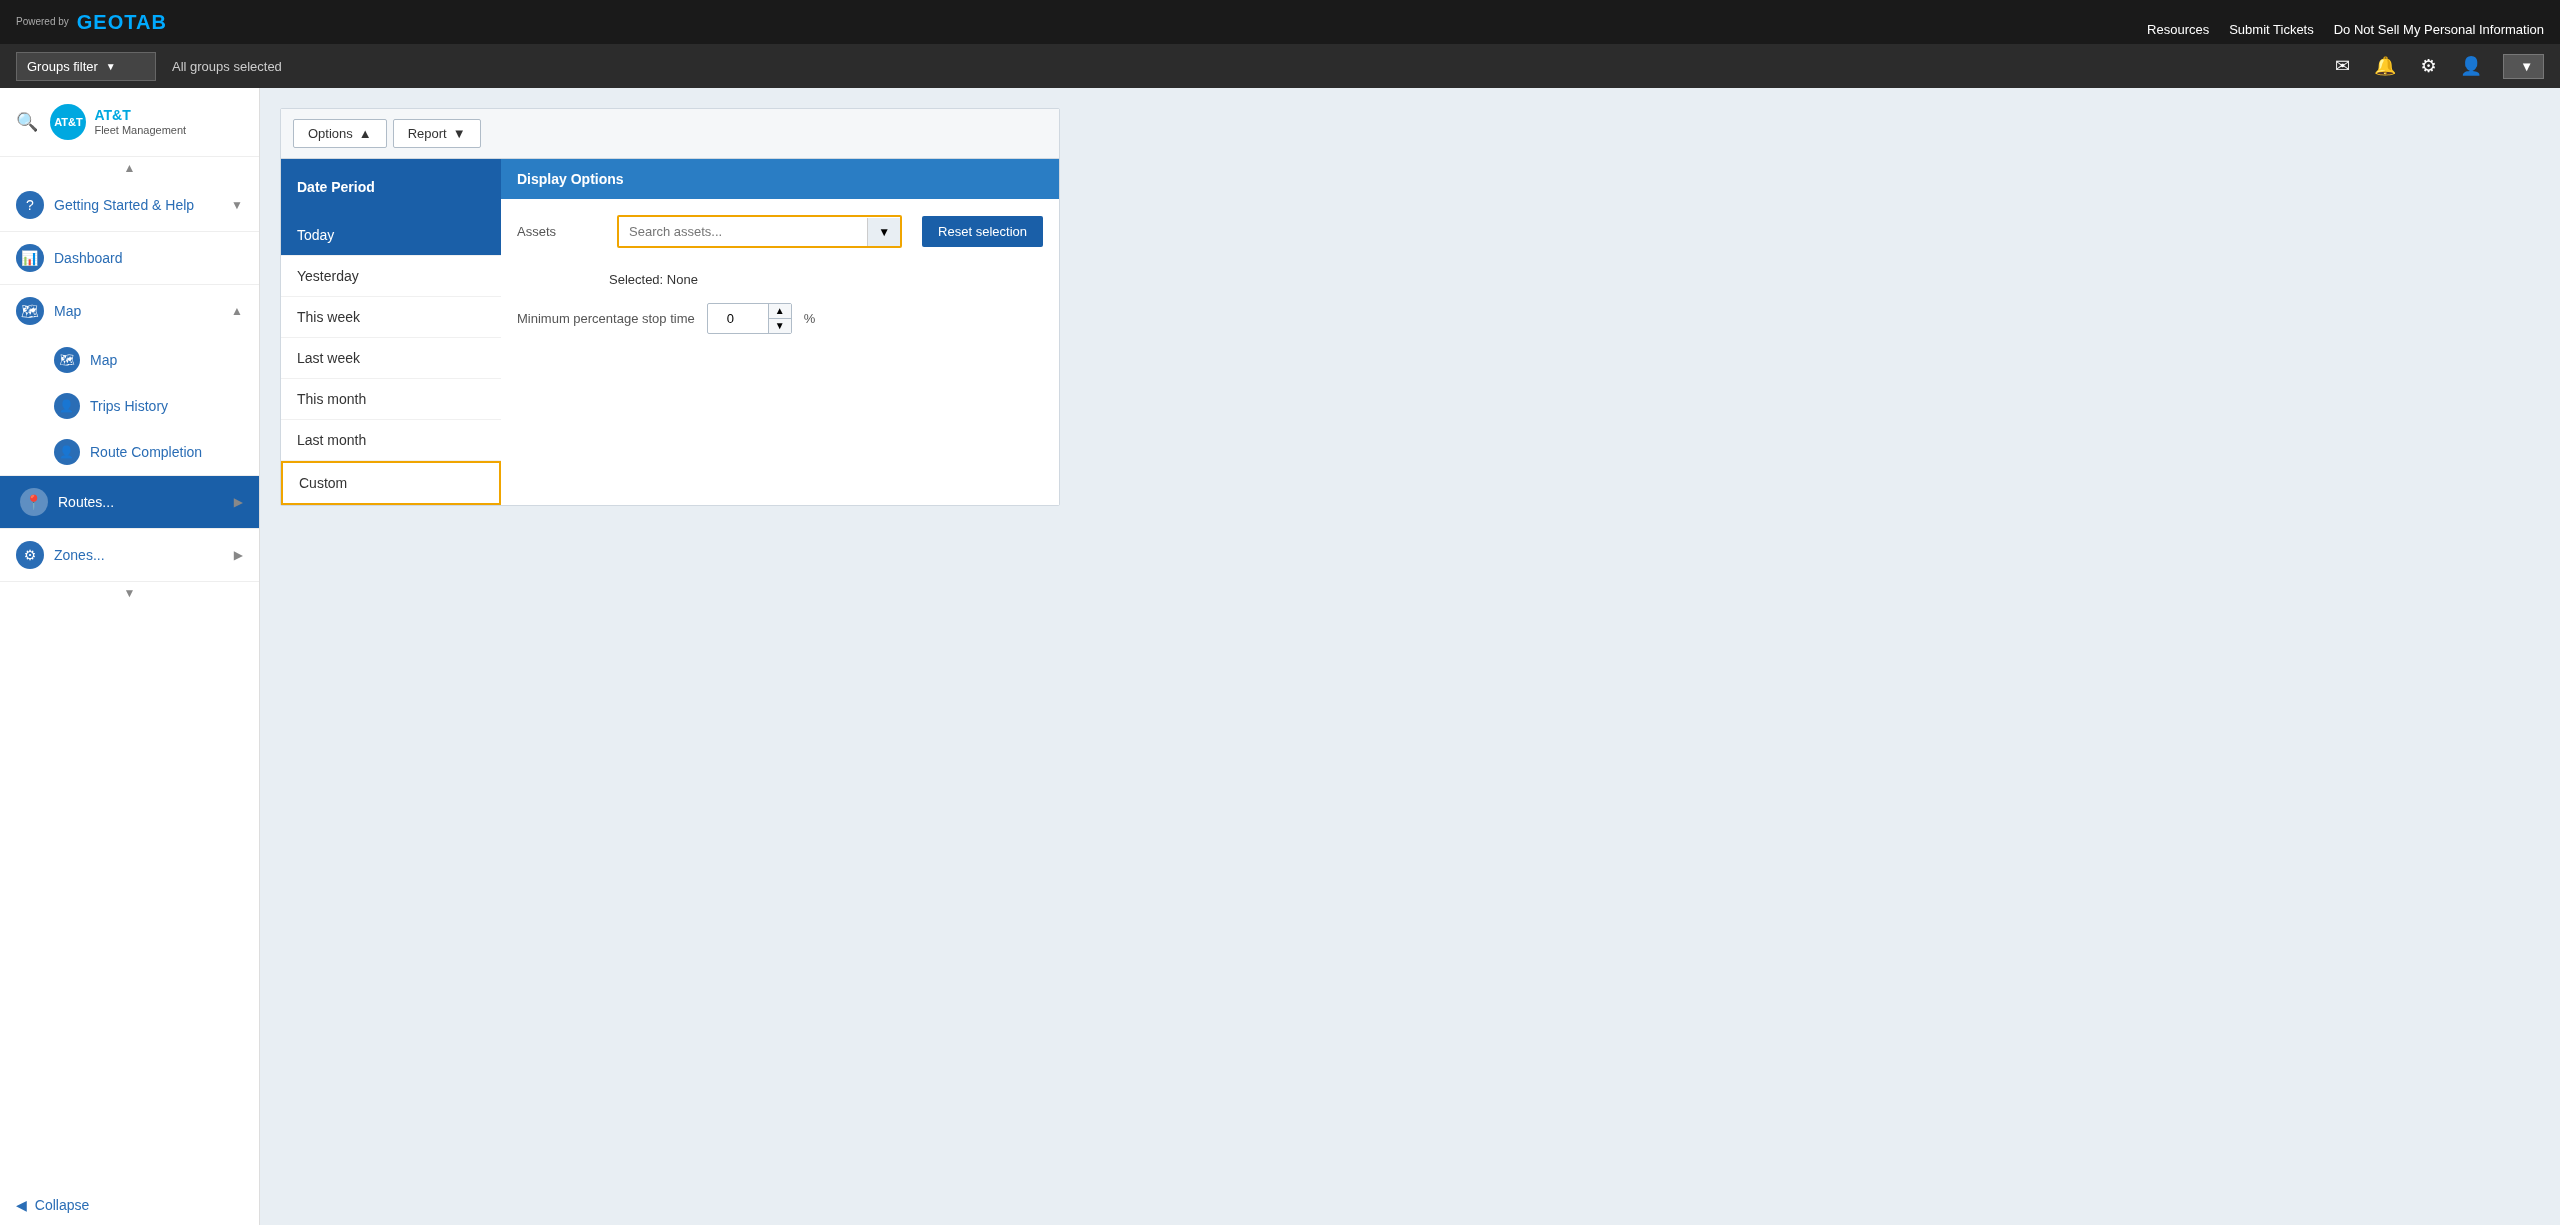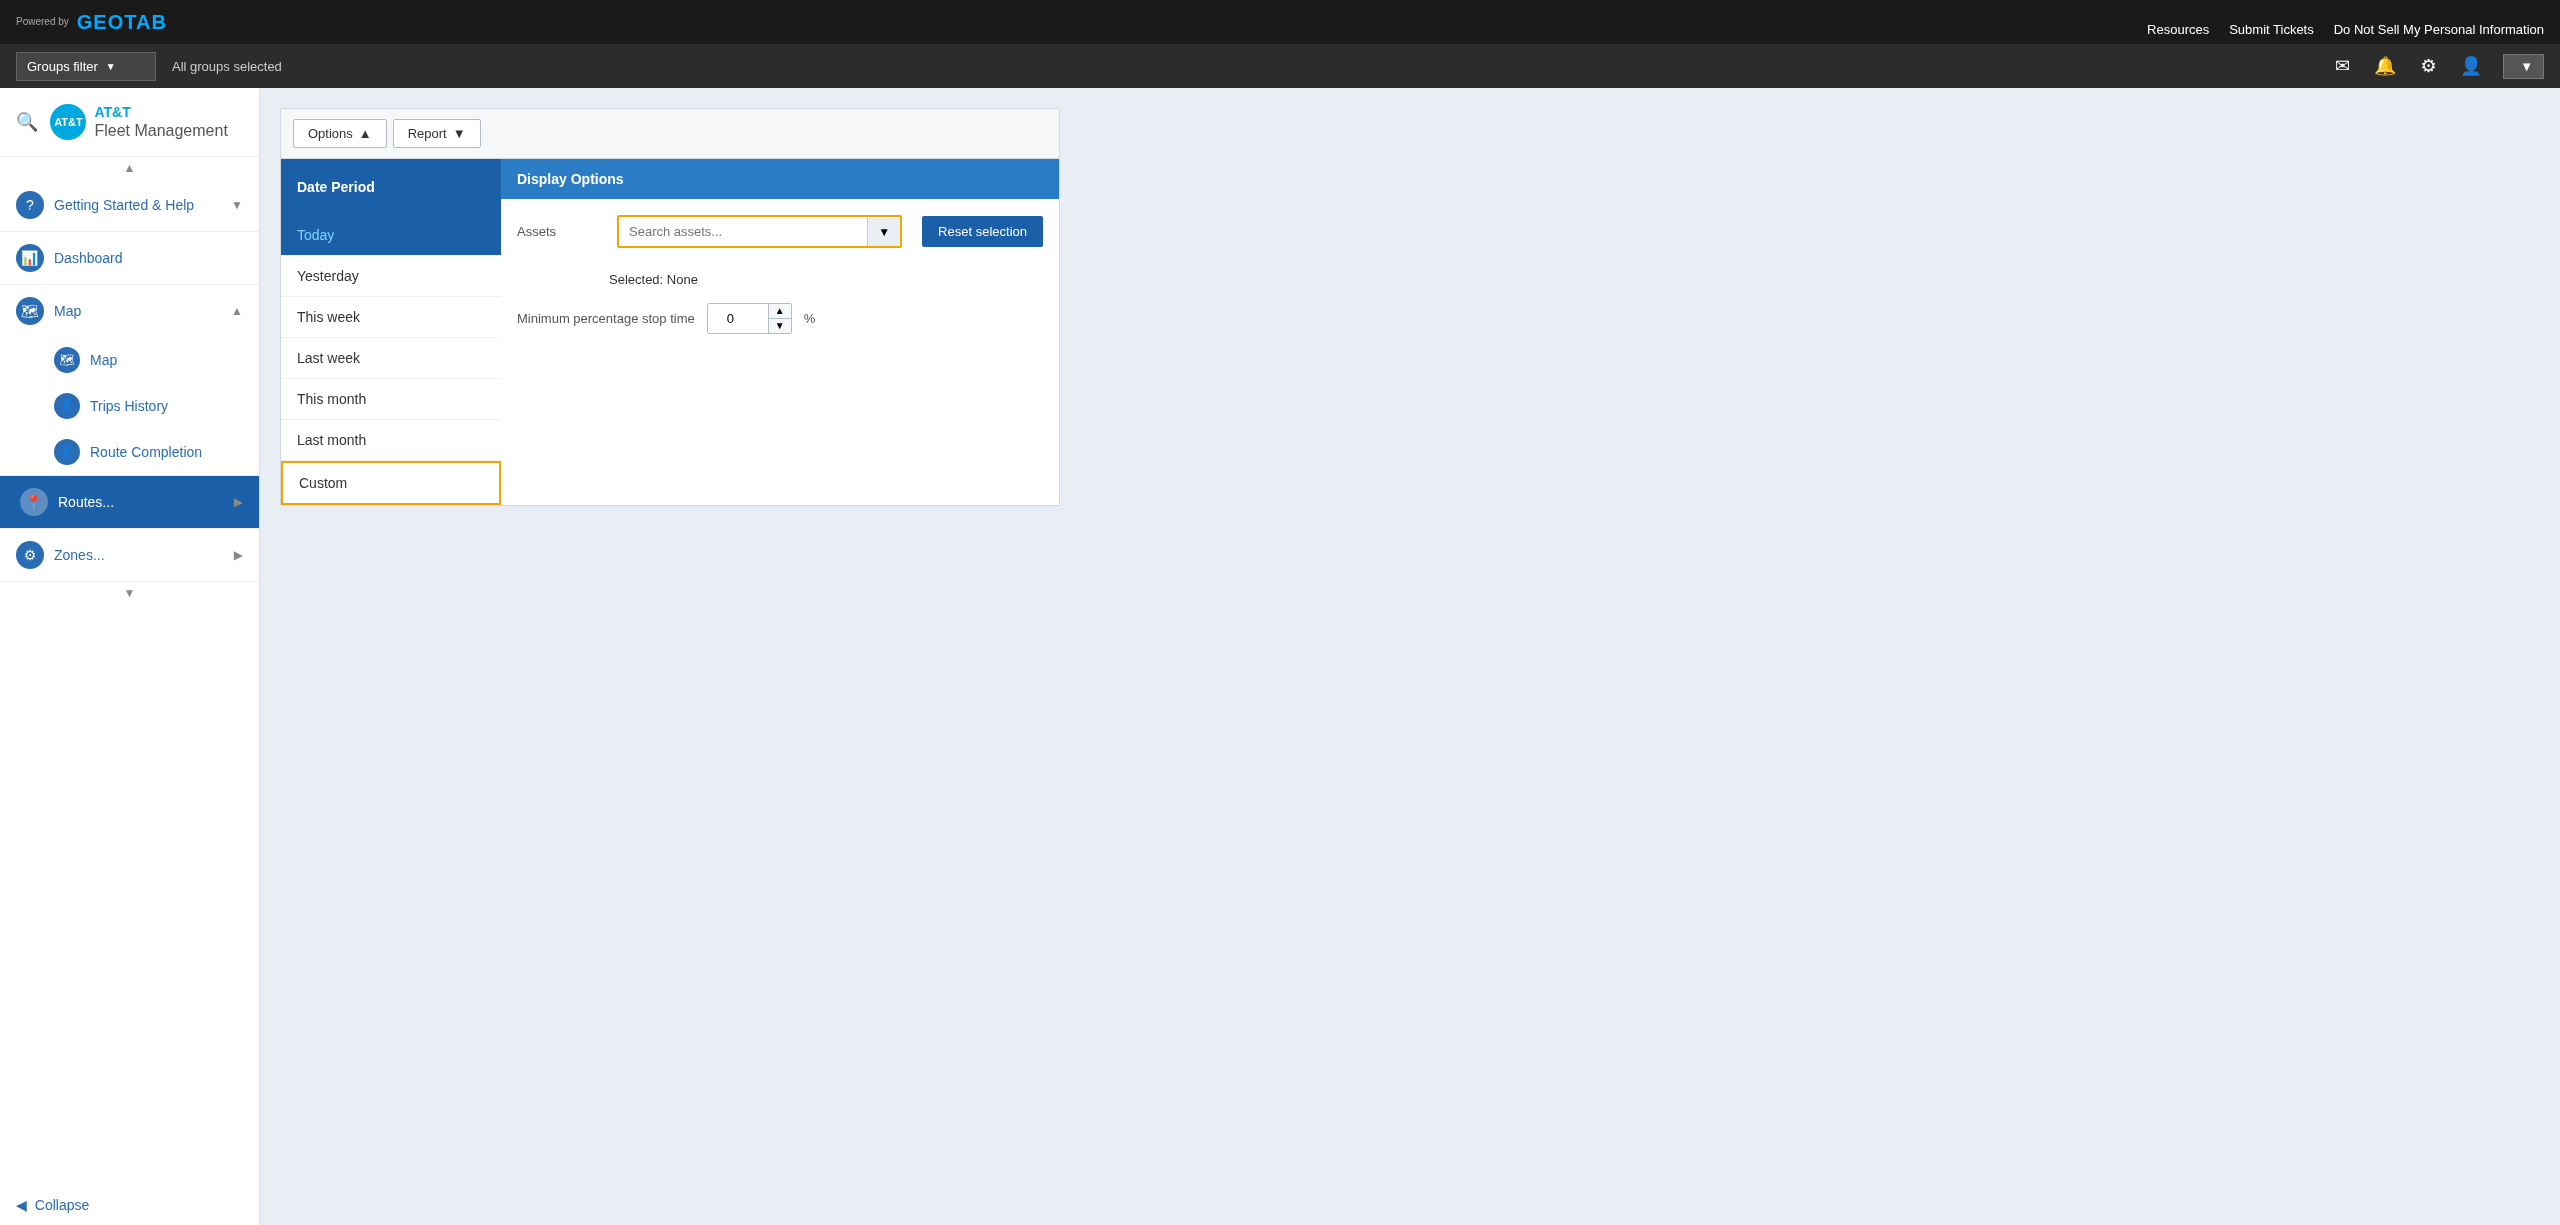--- a/index.html
+++ b/index.html
@@ -130,21 +130,21 @@
       border-radius: 50%;
       display: flex;
       align-items: center;
       justify-content: center;
       color: white;
       font-size: 11px;
       font-weight: bold;
     }
     .att-text { line-height: 1.2; }
     .att-text .brand { color: #00a8e0; font-weight: bold; font-size: 14px; }
-    .att-text .sub { color: #555; font-size: 16px; }
+    .att-text .sub { color: #555; font-size: 11px; }
 
     .sidebar-nav { flex: 1; }
     .sidebar-section {
       border-bottom: 1px solid #eee;
     }
     .sidebar-item {
       display: flex;
       align-items: center;
       padding: 12px 16px;
       cursor: pointer;
@@ -257,21 +257,21 @@
     }
     .date-period-item {
       padding: 12px 16px;
       cursor: pointer;
       font-size: 14px;
       color: #333;
       border-bottom: 1px solid #f0f0f0;
     }
     .date-period-item.selected {
       background: #1a5fa8;
-      color: #7dd3fc;
+      color: #ffffff;
     }
     .date-period-item.outlined {
       border: 2px solid #f0a500;
       background: white;
       color: #333;
     }
 
     .display-options-col {
       flex: 1;
       background: white;

